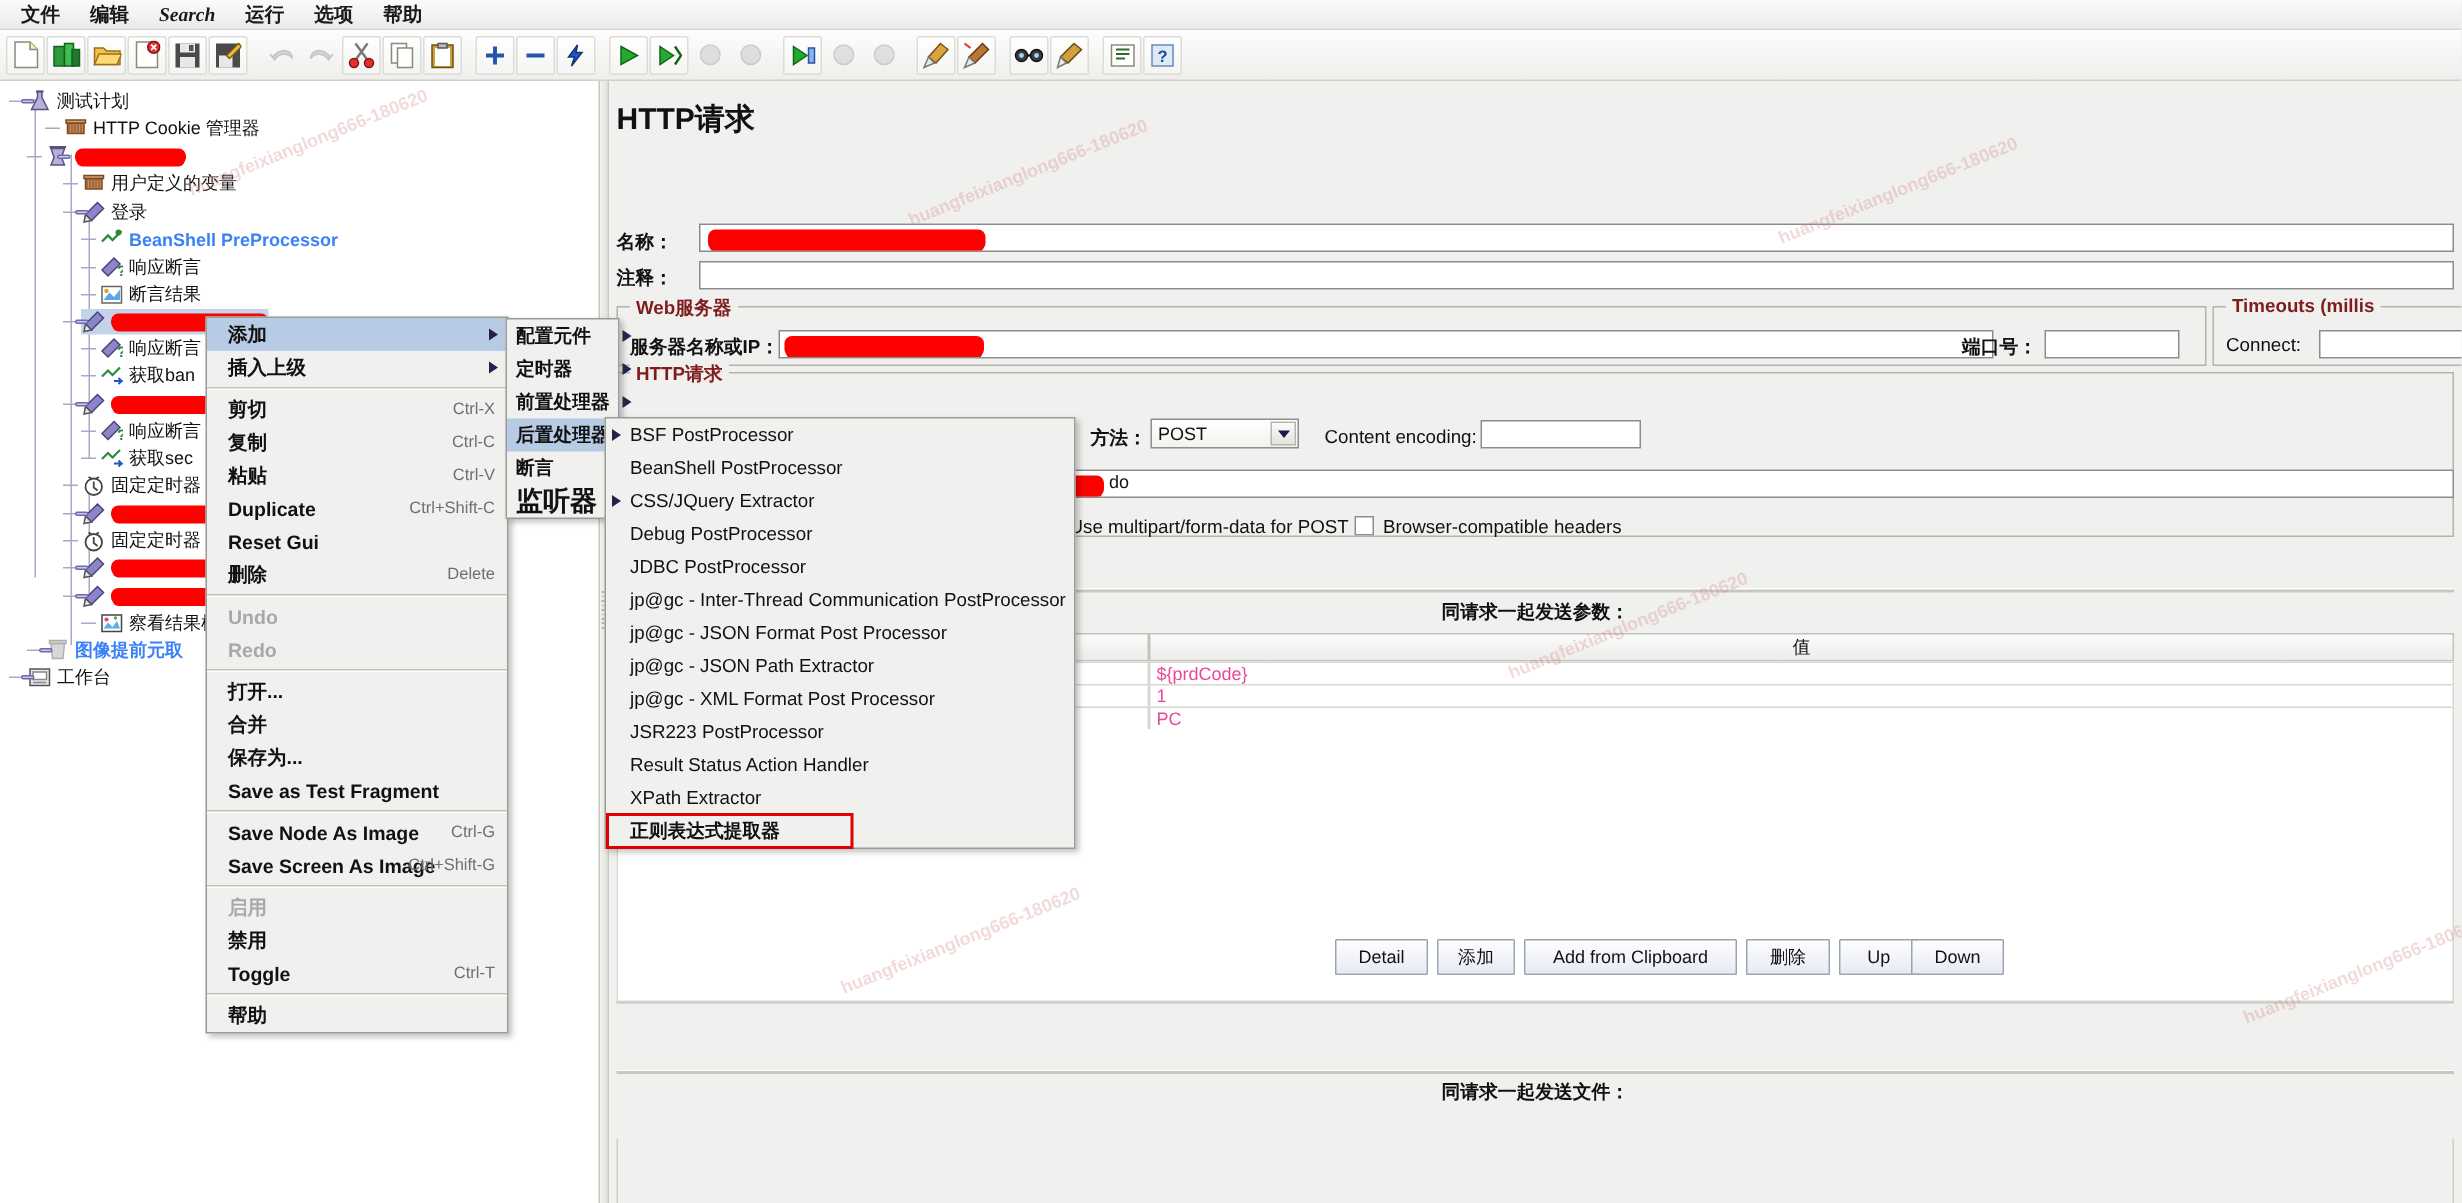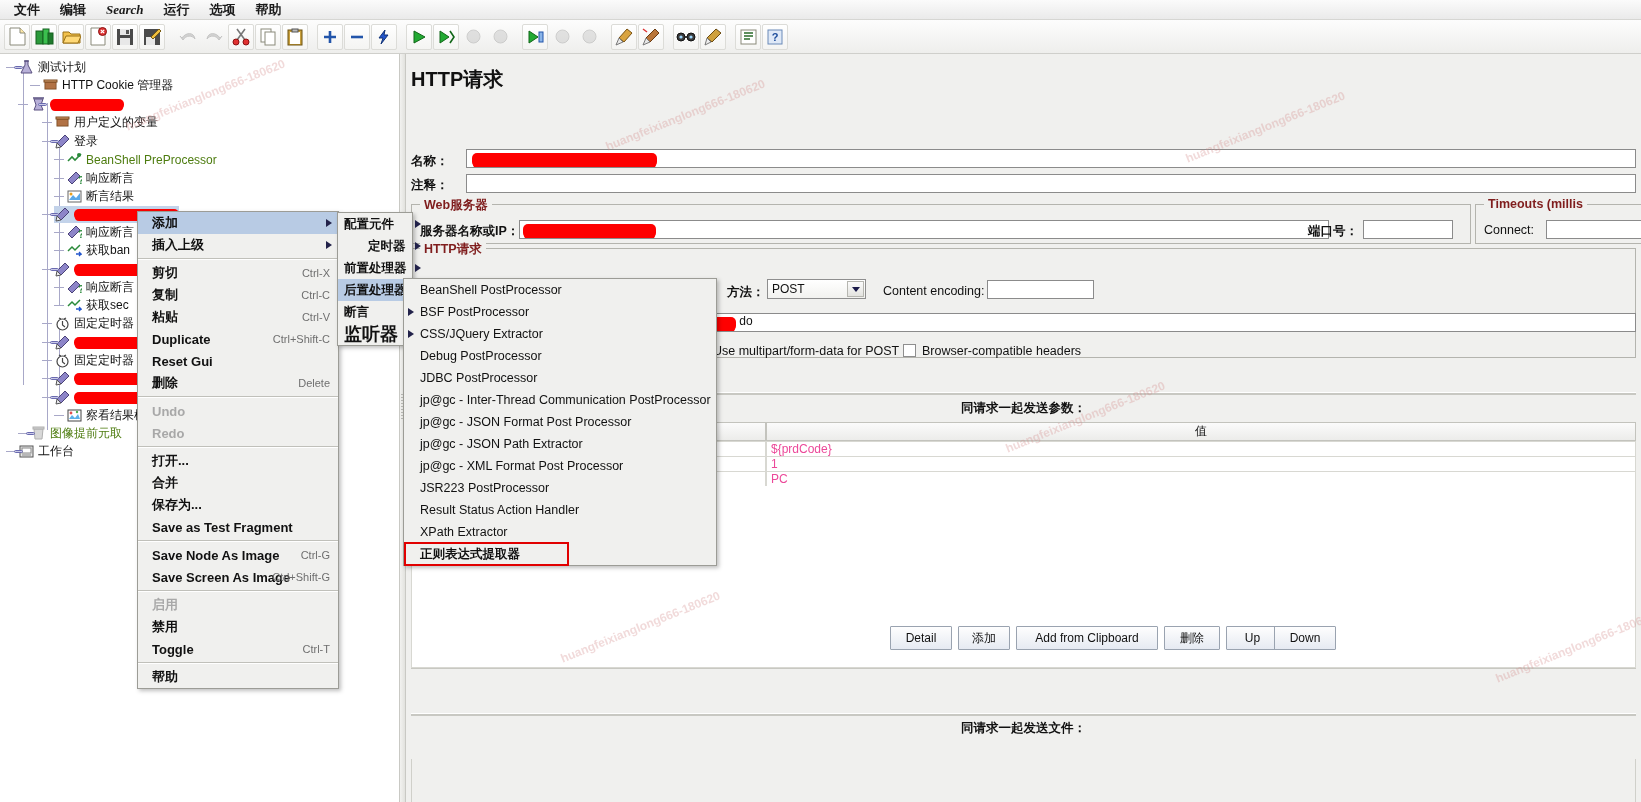--- a/index.html
+++ b/index.html
@@ -35,21 +35,21 @@
   
   .tree{position:absolute;left:0;top:54px;width:399px;height:748px;background:#fff;
         overflow:hidden;}
   .treesplit{position:absolute;left:399px;top:54px;width:7px;height:748px;
         background:linear-gradient(90deg,#f2f2f0,#e2e2de);border-left:1px solid #c9c9c4;
         border-right:1px solid #c9c9c4;box-sizing:border-box;}
   .treesplit:after{content:"";position:absolute;left:1px;top:340px;width:3px;height:26px;
         background:repeating-linear-gradient(#b9b9b4 0 1px,transparent 1px 3px);}
   .tnode{position:absolute;height:17px;display:flex;align-items:center;white-space:nowrap;}
   .tlabel{font-size:12px;color:#111;padding-left:3px;}
-  .tlabel.dim{color:#4d7c0f;}
+  .tlabel.dim{color:#3b82f6;font-weight:bold;}
   .tico{width:17px;height:17px;flex:0 0 17px;display:flex;align-items:center;justify-content:center;}
   .tico svg{display:block;}
   .redact{display:inline-block;height:11px;background:#fe0000;border-radius:5px;vertical-align:middle;
       box-shadow:0 2px 0 -1px #fe0000;}
   .redact.thick{height:14px;}
   .sel{background:#c3d3ea;}
 
   
   .tline{position:absolute;background:#a8a8c8;}
   .thandle{position:absolute;width:9px;height:9px;}
@@ -711,21 +711,21 @@
       <div class="ctxitem cn">
         <span>帮助</span>
       </div>
     </div>
 
   <div class="ctx" style="left:337px;top:212px;width:76px;" id="addsub">
       <div class="ctxitem cn" style="padding-left: 6px; font-size: 12.5px; height: 22px;">
         <span>配置元件</span>
         <span class="sub" style="right: -9px;"></span>
       </div>
-      <div class="ctxitem cn" style="padding-left: 6px; font-size: 12.5px; height: 22px; margin-left: 24px;">
+      <div class="ctxitem cn" style="padding-left: 6px; font-size: 12.5px; height: 22px;">
         <span>定时器</span>
         <span class="sub" style="right: -9px;"></span>
       </div>
       <div class="ctxitem cn" style="padding-left: 6px; font-size: 12.5px; height: 22px;">
         <span>前置处理器</span>
         <span class="sub" style="right: -9px;"></span>
       </div>
       <div class="ctxitem cn hl" style="padding-left: 6px; font-size: 12.5px; height: 22px;">
         <span>后置处理器</span>
         <span class="sub" style="right: -9px;"></span>
@@ -735,25 +735,25 @@
         <span class="sub" style="right: -9px;"></span>
       </div>
       <div class="ctxitem cn" style="padding-left: 6px; font-size: 18px; height: 22px;">
         <span>监听器</span>
         <span class="sub" style="right: -9px;"></span>
       </div>
     </div>
 
   <div class="ctx submenu2" style="left:403px;top:278px;width:314px;" id="ppsub">
       <div class="ctxitem en" style="font-weight: normal; font-size: 12.5px; padding-left: 16px;">
-        <span>BeanShell PostProcessor</span>
-      </div>
-      <div class="ctxitem en" style="font-weight: normal; font-size: 12.5px; padding-left: 16px;">
         <span>BSF PostProcessor</span>
         <span class="sub" style="left: 4px; right: auto;"></span>
+      </div>
+      <div class="ctxitem en" style="font-weight: normal; font-size: 12.5px; padding-left: 16px;">
+        <span>BeanShell PostProcessor</span>
       </div>
       <div class="ctxitem en" style="font-weight: normal; font-size: 12.5px; padding-left: 16px;">
         <span>CSS/JQuery Extractor</span>
         <span class="sub" style="left: 4px; right: auto;"></span>
       </div>
       <div class="ctxitem en" style="font-weight: normal; font-size: 12.5px; padding-left: 16px;">
         <span>Debug PostProcessor</span>
       </div>
       <div class="ctxitem en" style="font-weight: normal; font-size: 12.5px; padding-left: 16px;">
         <span>JDBC PostProcessor</span>

